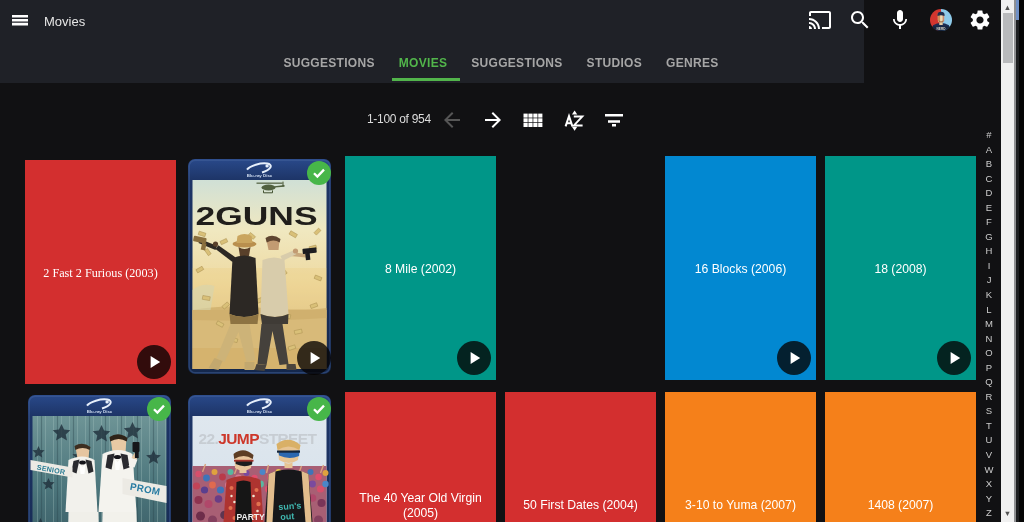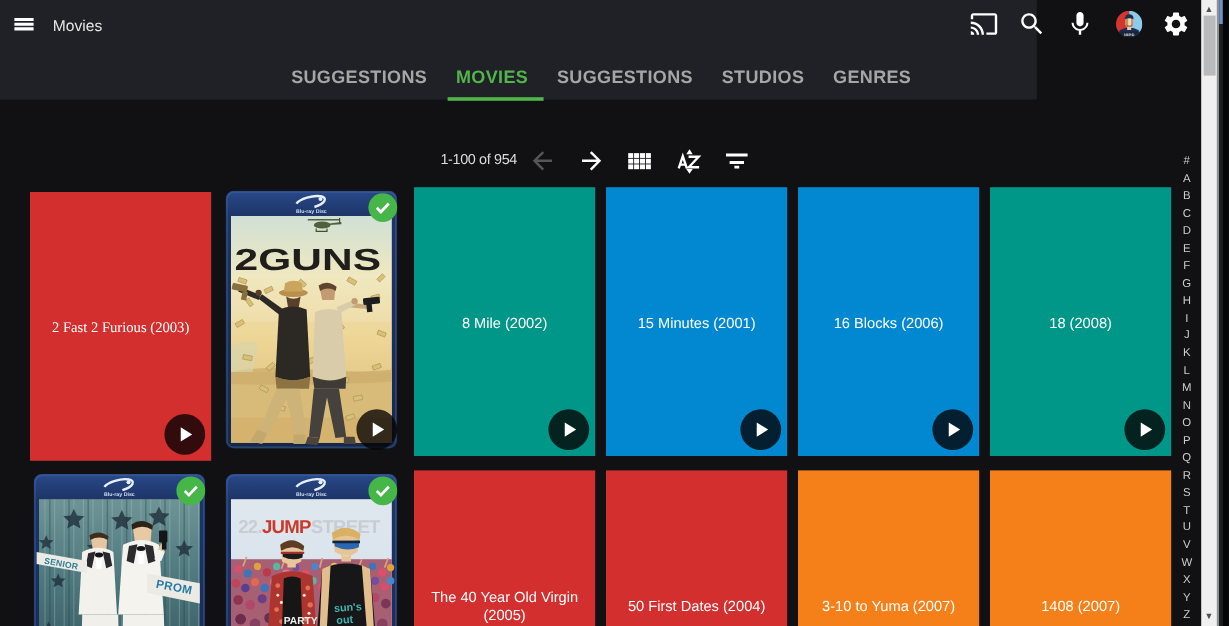--- a/index.html
+++ b/index.html
@@ -3,24 +3,24 @@
 <meta charset="utf-8">
 <style>
 * { margin:0; padding:0; box-sizing:border-box; }
 html,body { width:1024px; height:522px; overflow:hidden; background:#111113; font-family:"Liberation Sans",sans-serif; }
 .stage { position:absolute; top:0; left:0; width:1024px; height:522px; overflow:hidden; }
 .header { position:absolute; top:0; left:0; width:864px; height:83px; background:#1f2127; }
 .hicon { position:absolute; width:24px; height:24px; }
 .hicon svg { display:block; width:100%; height:100%; }
 .apptitle { position:absolute; left:44px; top:14px; font-size:13px; color:#e6e6e6; }
 .tabs { position:absolute; top:47px; left:-11px; width:1024px; display:flex; justify-content:center; }
-.tab { font-size:15px; font-weight:bold; letter-spacing:0.3px; color:#a6a6a6; padding:9px 12px 11px 12px; position:relative; }
+.tab { font-size:12px; font-weight:bold; letter-spacing:0.3px; color:#a6a6a6; padding:9px 12px 11px 12px; position:relative; }
 .tab.active { color:#52b54b; }
 .tab.active::after { content:""; position:absolute; left:5px; right:-1px; bottom:0px; height:3px; background:#52b54b; }
-.controls { position:absolute; top:122px; left:0; width:1024px; height:24px; }
+.controls { position:absolute; top:108px; left:0; width:1024px; height:24px; }
 .paging { position:absolute; left:367px; top:4px; font-size:12px; letter-spacing:-0.3px; color:#dcdcdc; }
 .cicon { position:absolute; width:24px; height:24px; top:0; }
 .cicon svg { display:block; width:100%; height:100%; }
 .cell { position:absolute; width:151px; height:224px; }
 .solid { position:absolute; inset:0; display:flex; align-items:center; justify-content:center; text-align:center; color:#fff; font-size:12.2px; line-height:14.5px; padding:3px 10px 0 10px; }
 .playbtn { position:absolute; right:5px; bottom:5px; width:34px; height:34px; border-radius:50%; background:rgba(5,3,3,0.78); }
 .playbtn svg { display:block; width:100%; height:100%; }
 .check { position:absolute; right:5px; top:5px; width:24px; height:24px; border-radius:50%; background:#47b649; }
 .check svg { display:block; width:100%; height:100%; }
 .cover { position:absolute; left:3px; top:3px; width:143px; height:215px; }
@@ -268,28 +268,20 @@
 
 <div class="cell" style="left:345px;top:156px;">
   <div class="solid" style="background:#009688;">8 Mile (2002)</div>
   <div class="playbtn">
         <svg viewBox="0 0 34 34">
           <path fill="#fff" d="M13.6,11 v12 l9.6,-6 z"></path>
         </svg>
       </div>
 </div>
 
-<div class="cell" style="left:505px;top:156px;">
-  <div class="solid" style="background:#0288d1;">15 Minutes (2001)</div>
-  <div class="playbtn">
-        <svg viewBox="0 0 34 34">
-          <path fill="#fff" d="M13.6,11 v12 l9.6,-6 z"></path>
-        </svg>
-      </div>
-</div>
 
 <div class="cell" style="left:665px;top:156px;">
   <div class="solid" style="background:#0288d1;text-align:center;">16 Blocks (2006)</div>
   <div class="playbtn">
         <svg viewBox="0 0 34 34">
           <path fill="#fff" d="M13.6,11 v12 l9.6,-6 z"></path>
         </svg>
       </div>
 </div>
 

